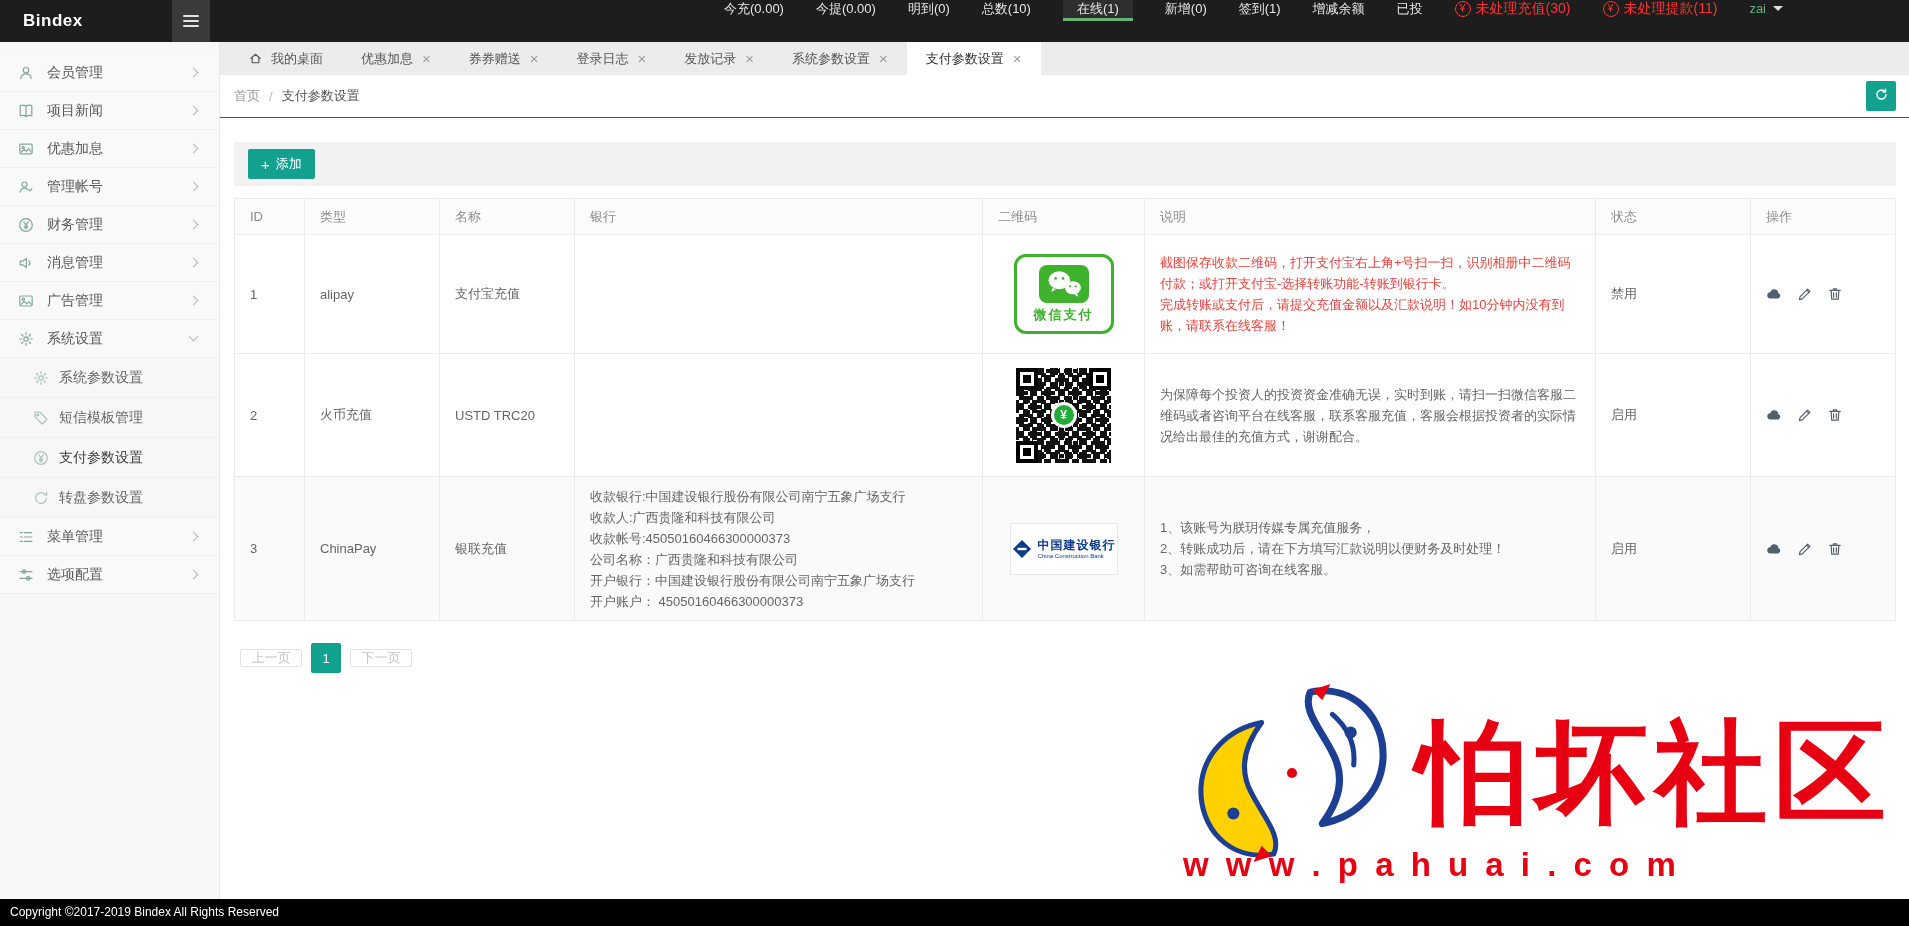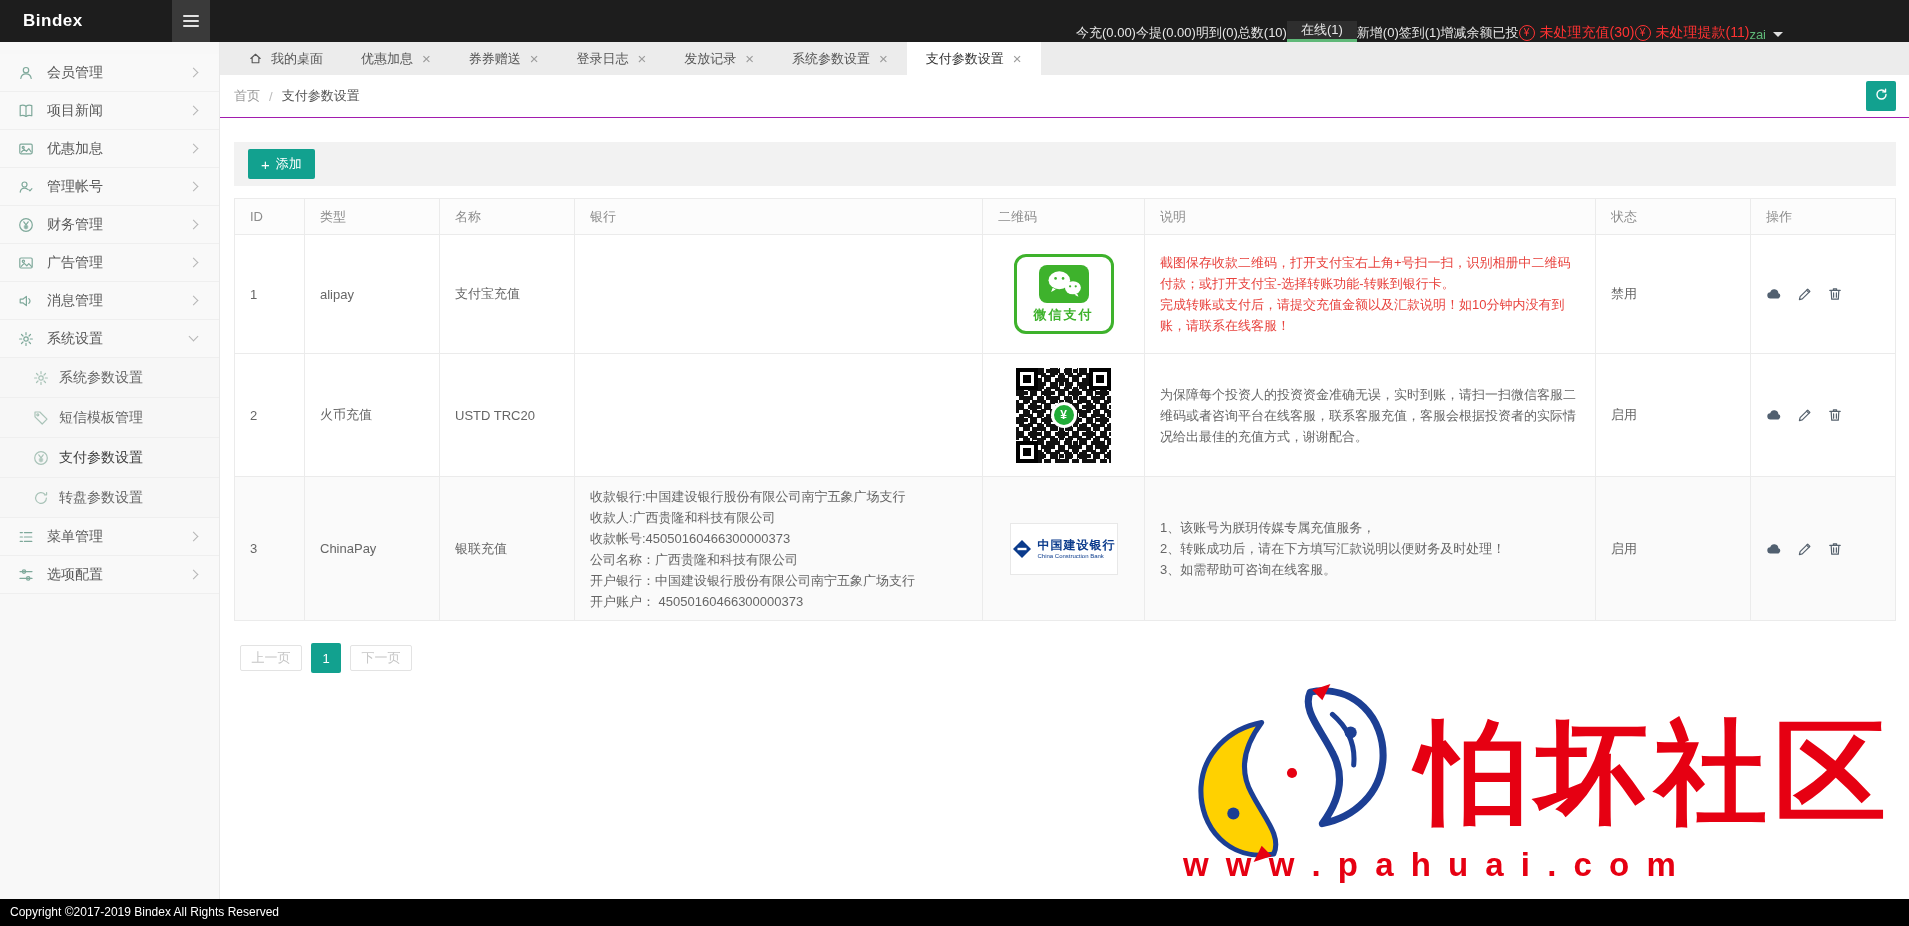--- a/index.html
+++ b/index.html
@@ -5,21 +5,21 @@
   * { box-sizing: border-box; margin: 0; padding: 0; }
   html,body { width:1909px; height:926px; overflow:hidden; }
   body { font-family:"Liberation Sans","DejaVu Sans",sans-serif; background:#fff; position:relative; }
 
   
   .topbar { height:42px; background:#1d1d1d; display:flex; align-items:stretch; position:relative; z-index:10; }
   .brand { width:172px; line-height:42px; padding-left:23px; color:#fff; font-size:17px; font-weight:bold; letter-spacing:.5px; }
   .burger { width:38px; background:#3a3a3a; display:flex; align-items:center; justify-content:center; cursor:pointer; }
   .bars { width:16px; height:12px; display:flex; flex-direction:column; justify-content:space-between; }
   .bars i { height:2px; background:#e3e3e3; border-radius:1px; }
-  .topnav { margin-left:auto; display:flex; align-items:flex-end; padding-right:126px; }
+  .topnav { margin-left:auto; display:flex; align-items:flex-start; gap:32px; padding-right:126px; }
   .stat { display:flex; align-items:center; color:#e6e6e6; font-size:13px; cursor:pointer; }
   .stat.active { background:#2e2e2e; padding:0 14px; border-bottom:3px solid #5fb878; }
   .alert { color:#ff3232; font-size:14px; display:flex; align-items:center; gap:5px; cursor:pointer; }
   .aico { width:16px; height:16px; border:1px solid #ff3232; border-radius:50%; font-size:10px; line-height:14px; text-align:center; flex:none; }
   .userbox { display:flex; align-items:center; gap:7px; cursor:pointer; }
   .uname { color:#5fb878; font-size:13px; }
   .caret { width:0; height:0; border:5px solid transparent; border-top-color:#e0e0e0; margin-top:6px; }
 
   
   .layout { display:flex; height:857px; }
@@ -96,21 +96,21 @@
   .ccb-cn { color:#0b3b8c; font-size:12px; font-weight:bold; letter-spacing:1px; line-height:14px; }
   .ccb-en { color:#0b3b8c; font-size:6px; line-height:8px; transform-origin:left; }
 
   
   .ops { white-space:nowrap; }
   .opico { display:inline-flex; width:16px; height:16px; margin-right:11px; color:#56626e; cursor:pointer; vertical-align:middle; }
   .opico svg { width:16px; height:16px; display:block; }
 
   
   .pager { margin:22px 0 0 6px; display:flex; gap:9px; font-size:13px; align-items:center; }
-  .pbtn { min-width:62px; height:26px; border:1px solid #e3e3e3; background:#fff; color:#c6c6c6; display:flex; align-items:center; justify-content:center; border-radius:2px; padding:0 10px; cursor:pointer; }
+  .pbtn { min-width:62px; height:18px; border:1px solid #e3e3e3; background:#fff; color:#c6c6c6; display:flex; align-items:center; justify-content:center; border-radius:2px; padding:0 10px; cursor:pointer; }
   .pcur { width:30px; height:30px; background:#12a18f; color:#fff; display:flex; align-items:center; justify-content:center; border-radius:2px; cursor:pointer; }
 
   
   .footer { position:absolute; bottom:0; left:0; right:0; height:27px; background:#000; color:#fff; font-size:12px; line-height:27px; padding-left:10px; z-index:12; }
 
   
   .watermark { position:absolute; right:16px; bottom:42px; z-index:6; }
   .wm-row { display:flex; align-items:center; }
   .wm-fish { width:218px; height:182px; margin-right:16px; flex:none; }
   .wm-title { font-family:"Liberation Serif","DejaVu Serif",serif; font-size:112px; font-weight:bold; color:#e60012; letter-spacing:7px; line-height:1; white-space:nowrap; }
@@ -204,36 +204,36 @@
             <circle cx="8" cy="8" r="6.3"></circle>
             <path d="M5.8 4.8L8 7.8l2.2-3M8 7.8v4M6.3 9.2h3.4M6.3 10.8h3.4"></path>
           </svg>
         </span>
       <span class="slabel">财务管理</span>
       <span class="schev"></span>
     </a>
     <a class="sitem">
       <span class="sico">
           <svg viewBox="0 0 16 16" fill="none" stroke="currentColor" stroke-width="1.2" stroke-linecap="round" stroke-linejoin="round">
+            <path d="M2.2 6.2v3.6h2.6l3.6 2.8V3.4L4.8 6.2z"></path>
+            <path d="M10.8 5.6a3.4 3.4 0 010 4.8"></path>
+          </svg>
+        </span>
+      <span class="slabel">消息管理</span>
+      <span class="schev"></span>
+    </a>
+    <a class="sitem">
+      <span class="sico">
+          <svg viewBox="0 0 16 16" fill="none" stroke="currentColor" stroke-width="1.2" stroke-linecap="round" stroke-linejoin="round">
             <rect x="1.8" y="3" width="12.4" height="10" rx="1.2"></rect>
             <circle cx="5.4" cy="6.2" r="1.1"></circle>
             <path d="M3.2 11.4l3-3 2.6 2.4 2-2.2 2.6 2.8"></path>
           </svg>
         </span>
       <span class="slabel">广告管理</span>
-      <span class="schev"></span>
-    </a>
-    <a class="sitem">
-      <span class="sico">
-          <svg viewBox="0 0 16 16" fill="none" stroke="currentColor" stroke-width="1.2" stroke-linecap="round" stroke-linejoin="round">
-            <path d="M2.2 6.2v3.6h2.6l3.6 2.8V3.4L4.8 6.2z"></path>
-            <path d="M10.8 5.6a3.4 3.4 0 010 4.8"></path>
-          </svg>
-        </span>
-      <span class="slabel">消息管理</span>
       <span class="schev"></span>
     </a>
     <a class="sitem">
       <span class="sico">
           <svg viewBox="0 0 16 16" fill="none" stroke="currentColor" stroke-width="1.2" stroke-linecap="round" stroke-linejoin="round">
             <circle cx="8" cy="8" r="2.2"></circle>
             <path d="M8 1.6v2.1M8 12.3v2.1M1.6 8h2.1M12.3 8h2.1M3.5 3.5L5 5M11 11l1.5 1.5M12.5 3.5L11 5M5 11l-1.5 1.5"></path>
           </svg>
         </span>
       <span class="slabel">系统设置</span>

